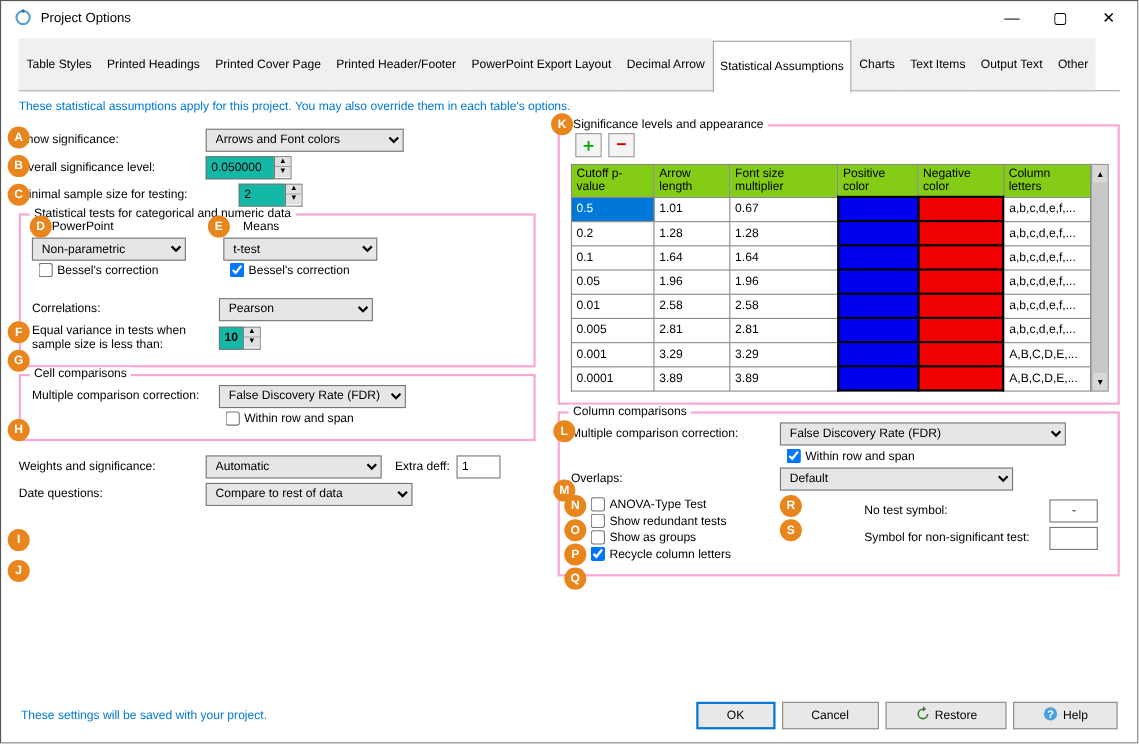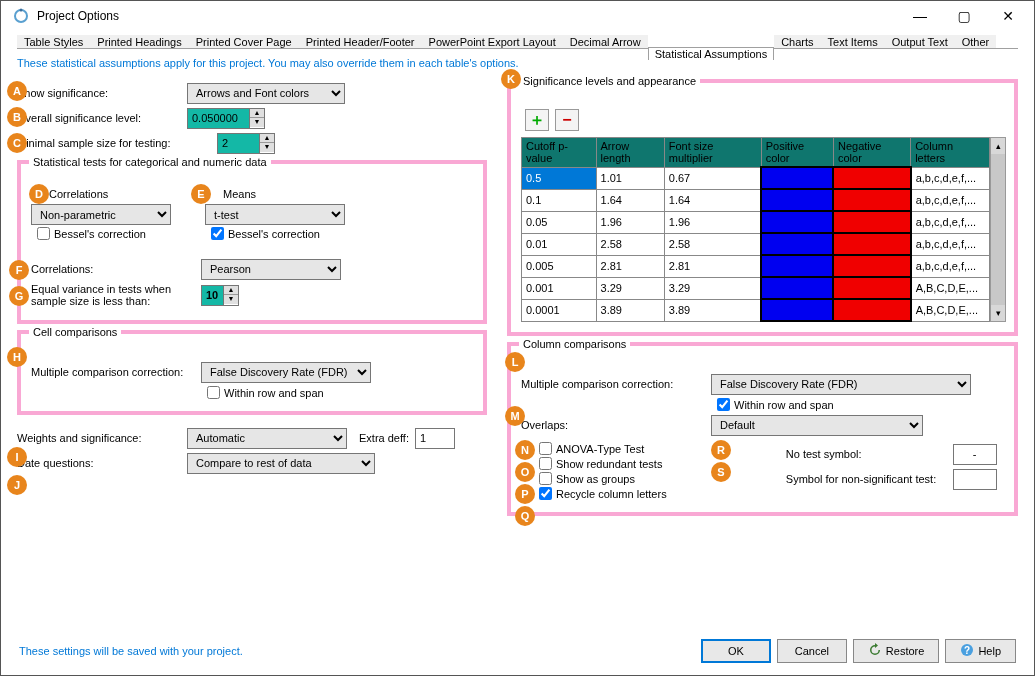--- a/index.html
+++ b/index.html
@@ -5,58 +5,58 @@
 * { box-sizing: border-box; margin: 0; padding: 0; font-family: "Segoe UI", Arial, sans-serif; }
 body { background: #fff; font-size: 11px; color: #000; width: 1035px; height: 676px; position: relative; overflow: hidden; }
 .window { width: 1035px; height: 676px; border: 1px solid #555; background: #fff; position: relative; }
 .titlebar { height: 30px; display: flex; align-items: center; padding: 0 4px; }
 .titlebar .app-icon { width: 16px; height: 16px; margin: 0 8px; }
 .titlebar .title { font-size: 12px; flex: 1; }
 .win-btns { display: flex; gap: 0; height: 100%; }
 .win-btn { width: 44px; height: 100%; display: flex; align-items: center; justify-content: center; font-size: 14px; }
 .content { padding: 0 16px 8px 16px; }
 .tabs { display: flex; border-bottom: 1px solid #a0a0a0; margin-top: 4px; }
-.tab { padding: 0 6px; font-size: 11px; border: 1px solid transparent; border-bottom: none; background: #f0f0f0; margin-right: 0; cursor: default; white-space: nowrap; text-align: right; }
-.tab.active { background: #fff; border-color: #a0a0a0; position: relative; top: 12px; }
+.tab { padding: 17px 6px; font-size: 11px; border: 1px solid transparent; border-bottom: none; background: #f0f0f0; margin-right: 0; cursor: default; white-space: nowrap; text-align: right; }
+.tab.active { background: #fff; border-color: #a0a0a0; position: relative; top: 2px; }
 .intro { color: #0078d7; font-size: 11px; padding: 8px 0 10px; }
 .columns { display: flex; gap: 20px; }
 .col-left { width: 470px; position: relative; }
 .col-right { flex: 1; position: relative; }
-.fieldset { border: 4px solid #f9a8d4; padding: 24px 8px 10px 10px; margin: 6px 0; position: relative; }
+.fieldset { border: 2px solid #f9a8d4; padding: 4px 8px 10px 10px; margin: 6px 0; position: relative; }
 .fieldset > .legend { position: absolute; top: -8px; left: 8px; background: #fff; padding: 0 4px; font-size: 11px; }
 .row { display: flex; align-items: center; margin: 3px 0; min-height: 22px; }
 .row label.lbl { width: 170px; }
 .row label.wide { width: 200px; }
 select, input[type="text"] { border: 1px solid #767676; background: #e8e8e8; height: 21px; font-size: 11px; padding: 0 4px; }
 select { background: #e6e6e6; }
 input[type="text"].numinp { width: 70px; background: #fff; }
 .spinner { display: inline-flex; }
 .spinner input { width: 62px; background: #14b8a6; border-right: none; }
 .spinner .spin-btns { display: flex; flex-direction: column; border: 1px solid #767676; }
 .spinner .spin-btns span { width: 14px; height: 9px; font-size: 7px; line-height: 7px; text-align: center; background: #e0e0e0; border-bottom: 1px solid #999; }
 .spinner .spin-btns span:last-child { border-bottom: none; }
 .chkrow { display: flex; align-items: center; gap: 4px; margin: 2px 0 2px 6px; }
 .chkrow input { width: 13px; height: 13px; }
 .badge { position: absolute; width: 20px; height: 20px; border-radius: 50%; background: #e8851c; color: #fff; font-size: 11px; font-weight: bold; display: flex; align-items: center; justify-content: center; z-index: 50; }
 .sig-toolbar { display: flex; gap: 6px; padding: 2px 0 6px 4px; }
 .tool-btn { width: 24px; height: 22px; border: 1px solid #999; background: #f4f4f4; display: flex; align-items: center; justify-content: center; font-size: 16px; font-weight: bold; }
 .sig-table { border: 1px solid #888; width: 100%; border-collapse: collapse; font-size: 11px; }
 .sig-table th, .sig-table td { border: 1px solid #888; padding: 2px 4px; text-align: left; height: 22px; }
-.sig-table th { font-weight: normal; background: #0f766e; }
+.sig-table th { font-weight: normal; background: #84cc16; }
 .sig-table td.blue { background: #0000f0; border: 2px solid #000; }
 .sig-table td.red { background: #f00000; border: 2px solid #000; }
 .sig-table td.sel { background: #0078d7; color: #fff; }
 .table-wrap { display: flex; }
 .table-scroll { width: 16px; background: #d8d8d8; border: 1px solid #999; display: flex; flex-direction: column; }
 .table-scroll .arr { height: 16px; text-align: center; font-size: 9px; line-height: 16px; }
 .table-scroll .track { flex: 1; background: #c8c8c8; }
 .footer { position: absolute; bottom: 12px; left: 18px; right: 18px; display: flex; align-items: center; }
 .footer .note { color: #0078d7; }
 .footer-btns { margin-left: auto; display: flex; gap: 6px; }
-.btn { border: 1px solid #888; background: #e8e8e8; padding: 3px 14px; font-size: 11px; min-width: 70px; display: flex; align-items: center; justify-content: center; gap: 4px; }
+.btn { border: 1px solid #888; background: #e8e8e8; padding: 3px 26px; font-size: 11px; min-width: 70px; display: flex; align-items: center; justify-content: center; gap: 4px; }
 .btn.primary { border: 2px solid #0078d7; }
 .colcmp .row label { width: 190px; }
 .col-right-lower { display: flex; gap: 10px; flex-wrap: wrap; }
 .col-right-lower .half { width: 48%; }
 </style>
 </head>
 <body>
 
 <div class="window">
   <div class="titlebar">
@@ -89,21 +89,21 @@
         <div class="tab">Other</div>
       </div>
     <div class="intro">These statistical assumptions apply for this project.  You may also override them in each table's options.</div>
 
     <div class="columns">
 
       <div class="col-left">
         <div class="badge" style="left:-10px;top:2px">A</div>
         <div class="row">
           <label class="lbl">Show significance:</label>
-          <select style="width:158px"><option>Arrows and Font colors</option></select>
+          <select style="width:180px"><option>Arrows and Font colors</option></select>
         </div>
 
         <div class="badge" style="left:-10px;top:28px">B</div>
         <div class="row">
           <label class="lbl">Overall significance level:</label>
           <span class="spinner">
             <input type="text" value="0.050000" style="">
             <span class="spin-btns">
                 <span>▲</span>
                 <span>▼</span>
@@ -122,21 +122,21 @@
               </span>
           </span>
         </div>
 
         <div class="fieldset">
           <span class="legend">Statistical tests for categorical and numeric data</span>
           <div style="display:flex;gap:24px;position:relative">
             <div class="badge" style="left:-2px;top:-4px">D</div>
             <div class="badge" style="left:160px;top:-4px">E</div>
             <div style="width:150px">
-              <div style="margin-bottom:4px;margin-left:18px">Correlations</div>
+              <div style="margin-bottom:4px;margin-left:18px">PowerPoint</div>
               <select style="width:140px"><option>Non-parametric</option></select>
               <div class="chkrow">
                 <input type="checkbox" style="">
                 <span>Bessel's correction</span>
               </div>
             </div>
             <div style="width:150px">
               <div style="margin-bottom:4px;margin-left:18px">Means</div>
               <select style="width:140px"><option>t-test</option></select>
               <div class="chkrow">
@@ -211,20 +211,28 @@
                     <th>Positive color</th>
                     <th>Negative color</th>
                     <th>Column letters</th>
                   </tr>
                 </thead>
               <tbody id="sigbody">
                   <tr>
                     <td class="sel">0.5</td>
                     <td>1.01</td>
                     <td>0.67</td>
+                    <td class="blue"></td>
+                    <td class="red"></td>
+                    <td>a,b,c,d,e,f,...</td>
+                  </tr>
+                  <tr>
+                    <td>0.2</td>
+                    <td>1.28</td>
+                    <td>1.28</td>
                     <td class="blue"></td>
                     <td class="red"></td>
                     <td>a,b,c,d,e,f,...</td>
                   </tr>
                   <tr>
                     <td>0.1</td>
                     <td>1.64</td>
                     <td>1.64</td>
                     <td class="blue"></td>
                     <td class="red"></td>

